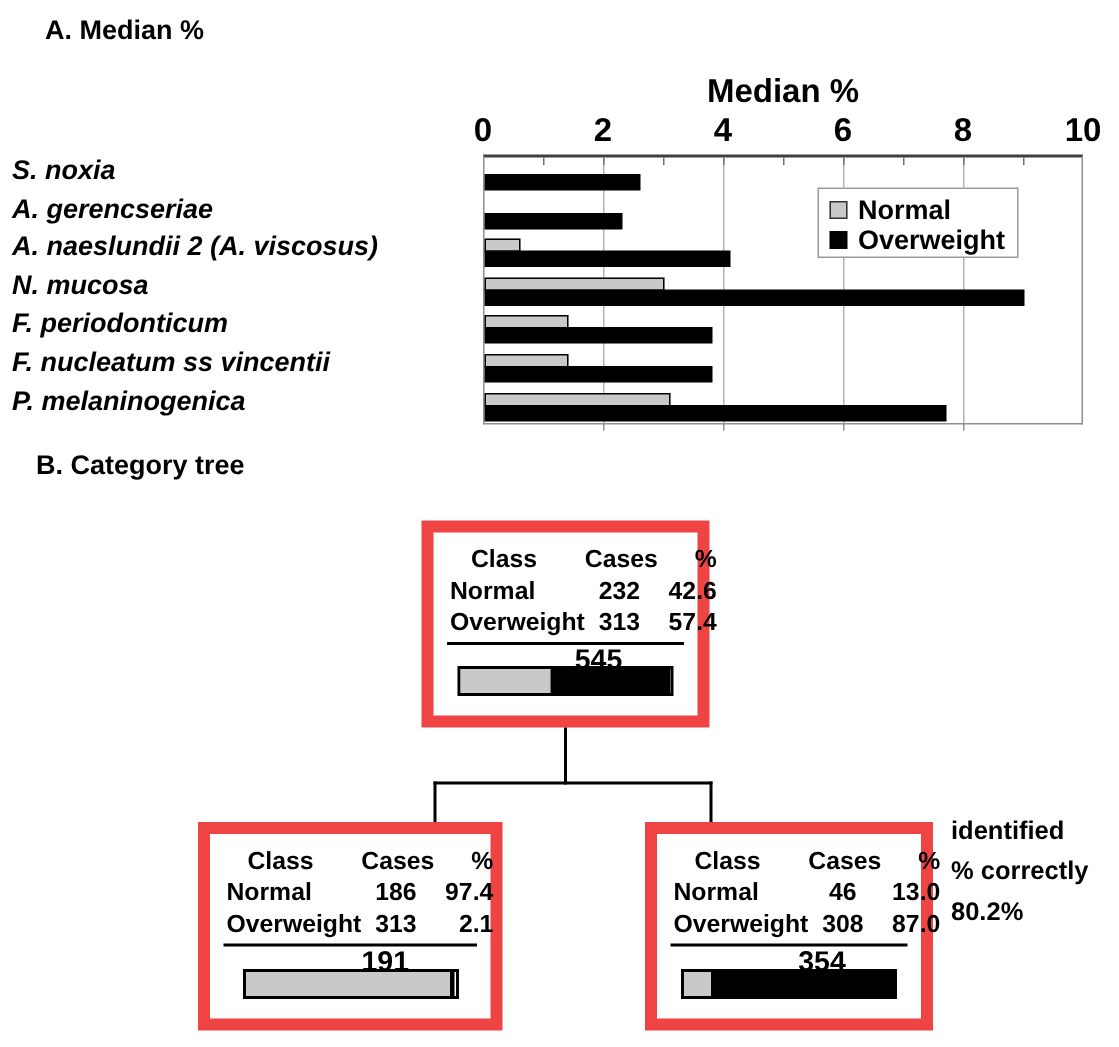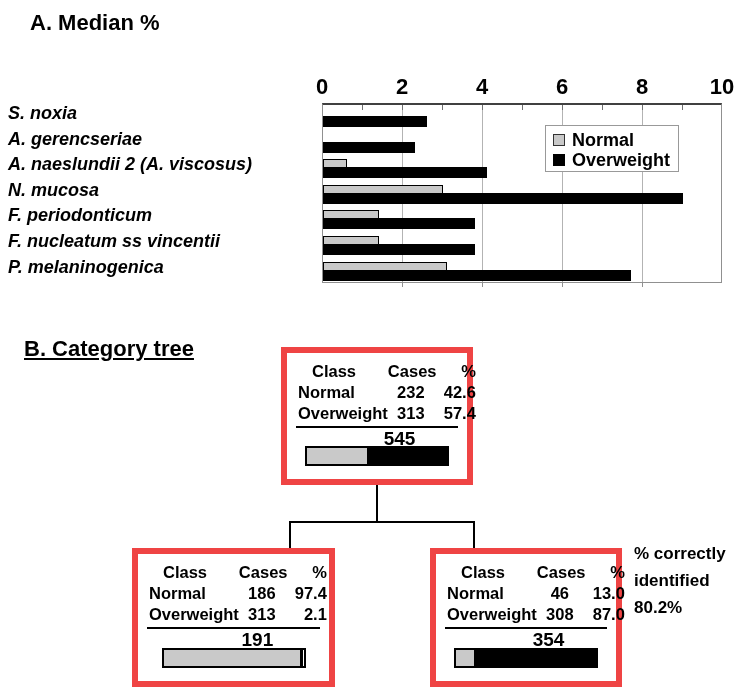--- a/index.html
+++ b/index.html
@@ -1,22 +1,22 @@
 <!DOCTYPE html>
 <html style="--normal: #c9c9c9; --overweight: #000000;"><head>
 <meta charset="utf-8">
 <style>
   * { margin:0; padding:0; box-sizing:border-box; }
   html,body { background:#fff; }
   body { font-family:"Liberation Sans", sans-serif; color:#000; }
   #stage { position:relative; width:746px; height:698px; background:#fff; overflow:hidden; outline:1px solid #c8c8c8; }
 
-  .panel-title { position:absolute; font-size:22px; font-weight:bold; letter-spacing:0; white-space:nowrap; }
+  .panel-title { position:absolute; font-size:18px; font-weight:bold; letter-spacing:0; white-space:nowrap; }
   #titleA { left:30px; top:10px; }
-  #titleB { left:24px; top:336px;text-decoration:underline; }
+  #titleB { left:24px; top:300px; }
 
   
   #chart-title { position:absolute; left:322px; top:48px; width:400px; text-align:center;
                  font-size:22px; font-weight:bold; }
   #tick-labels { position:absolute; left:322px; top:74px; width:400px; height:26px; }
   .tick-label { position:absolute; top:0; transform:translateX(-50%); font-size:22px; font-weight:bold; }
 
   #plot { position:absolute; left:322px; top:103px; width:400px; height:180px; background:#fff;
           border:1px solid #909090; border-top:2px solid #404040; }
   .gridline { position:absolute; top:0; width:1px; height:100%; background:#b3b3b3; }
@@ -32,21 +32,21 @@
   .legend-marker { width:12px; height:12px; margin-right:7px; flex:0 0 auto; }
   .legend-marker.normal { background:var(--normal); border:1.5px solid #333; }
   .legend-marker.over { background:var(--overweight); }
   .legend-label { font-size:18px; font-weight:bold; line-height:20px; white-space:nowrap; }
 
   #cat-labels { position:absolute; left:0; top:0; }
   .cat-label { position:absolute; left:8px; height:25px; line-height:25px;
                font-size:18px; font-weight:bold; font-style:italic; white-space:nowrap; }
 
   
-  .node-box { position:absolute; border:6px solid #ef4444; background:#fff; }
+  .node-box { position:absolute; border:8px solid #ef4444; background:#fff; }
   #node-root  { left:281px; top:347px; width:192px; height:138px; }
   #node-left  { left:132px; top:548px; width:203px; height:139px; }
   #node-right { left:430px; top:548px; width:192px; height:139px; }
 
   .node-grid { display:grid; grid-template-columns:1fr 46px 42px; padding:8px 10px 0 11px;
                font-size:16.5px; font-weight:bold; line-height:21px; white-space:nowrap; }
   .ng-cl { text-align:left; }
   .ng-ca { text-align:center; }
   .ng-pc { text-align:right; }
   .ng-h.ng-cl { padding-left:14px; }
@@ -70,20 +70,21 @@
 
   #annotation { position:absolute; left:634px; top:540px; font-size:17px; font-weight:bold; line-height:27px; white-space:nowrap; }
 </style>
 </head>
 <body>
 
 <div id="stage">
 
   <div class="panel-title" id="titleA">A. Median %</div>
 
+  <div id="chart-title">Median %</div>
   <div id="tick-labels">
       <span class="tick-label" style="left: 0px;">0</span>
       <span class="tick-label" style="left: 80px;">2</span>
       <span class="tick-label" style="left: 160px;">4</span>
       <span class="tick-label" style="left: 240px;">6</span>
       <span class="tick-label" style="left: 320px;">8</span>
       <span class="tick-label" style="left: 400px;">10</span>
     </div>
 
   <div id="plot">
@@ -199,18 +200,18 @@
     </div>
     <div class="node-sep"></div>
     <div class="node-total">354</div>
     <div class="node-bar">
       <div class="seg normal" style="width: 13%;"></div>
       <div class="seg over" style="width: 87%;"></div>
     </div>
   </div>
 
   <div id="annotation">
+    <div>identified</div>
     <div>% correctly</div>
-    <div>identified</div>
     <div>80.2%</div>
   </div>
 
 </div>
 
 </body></html>

